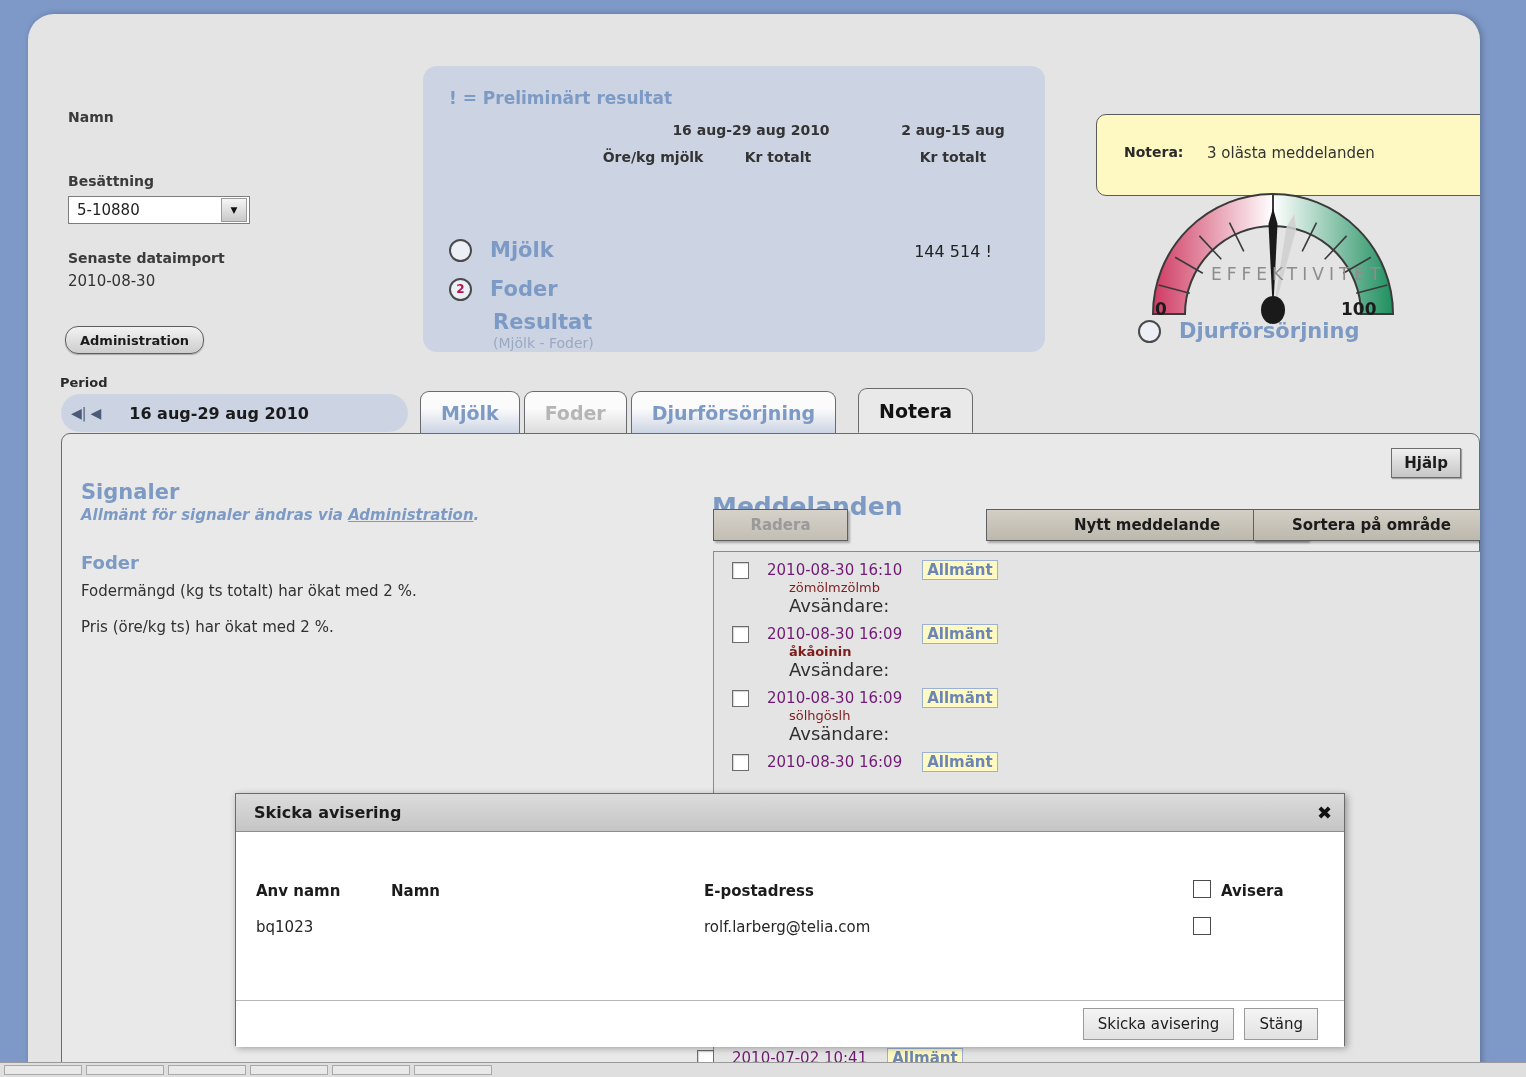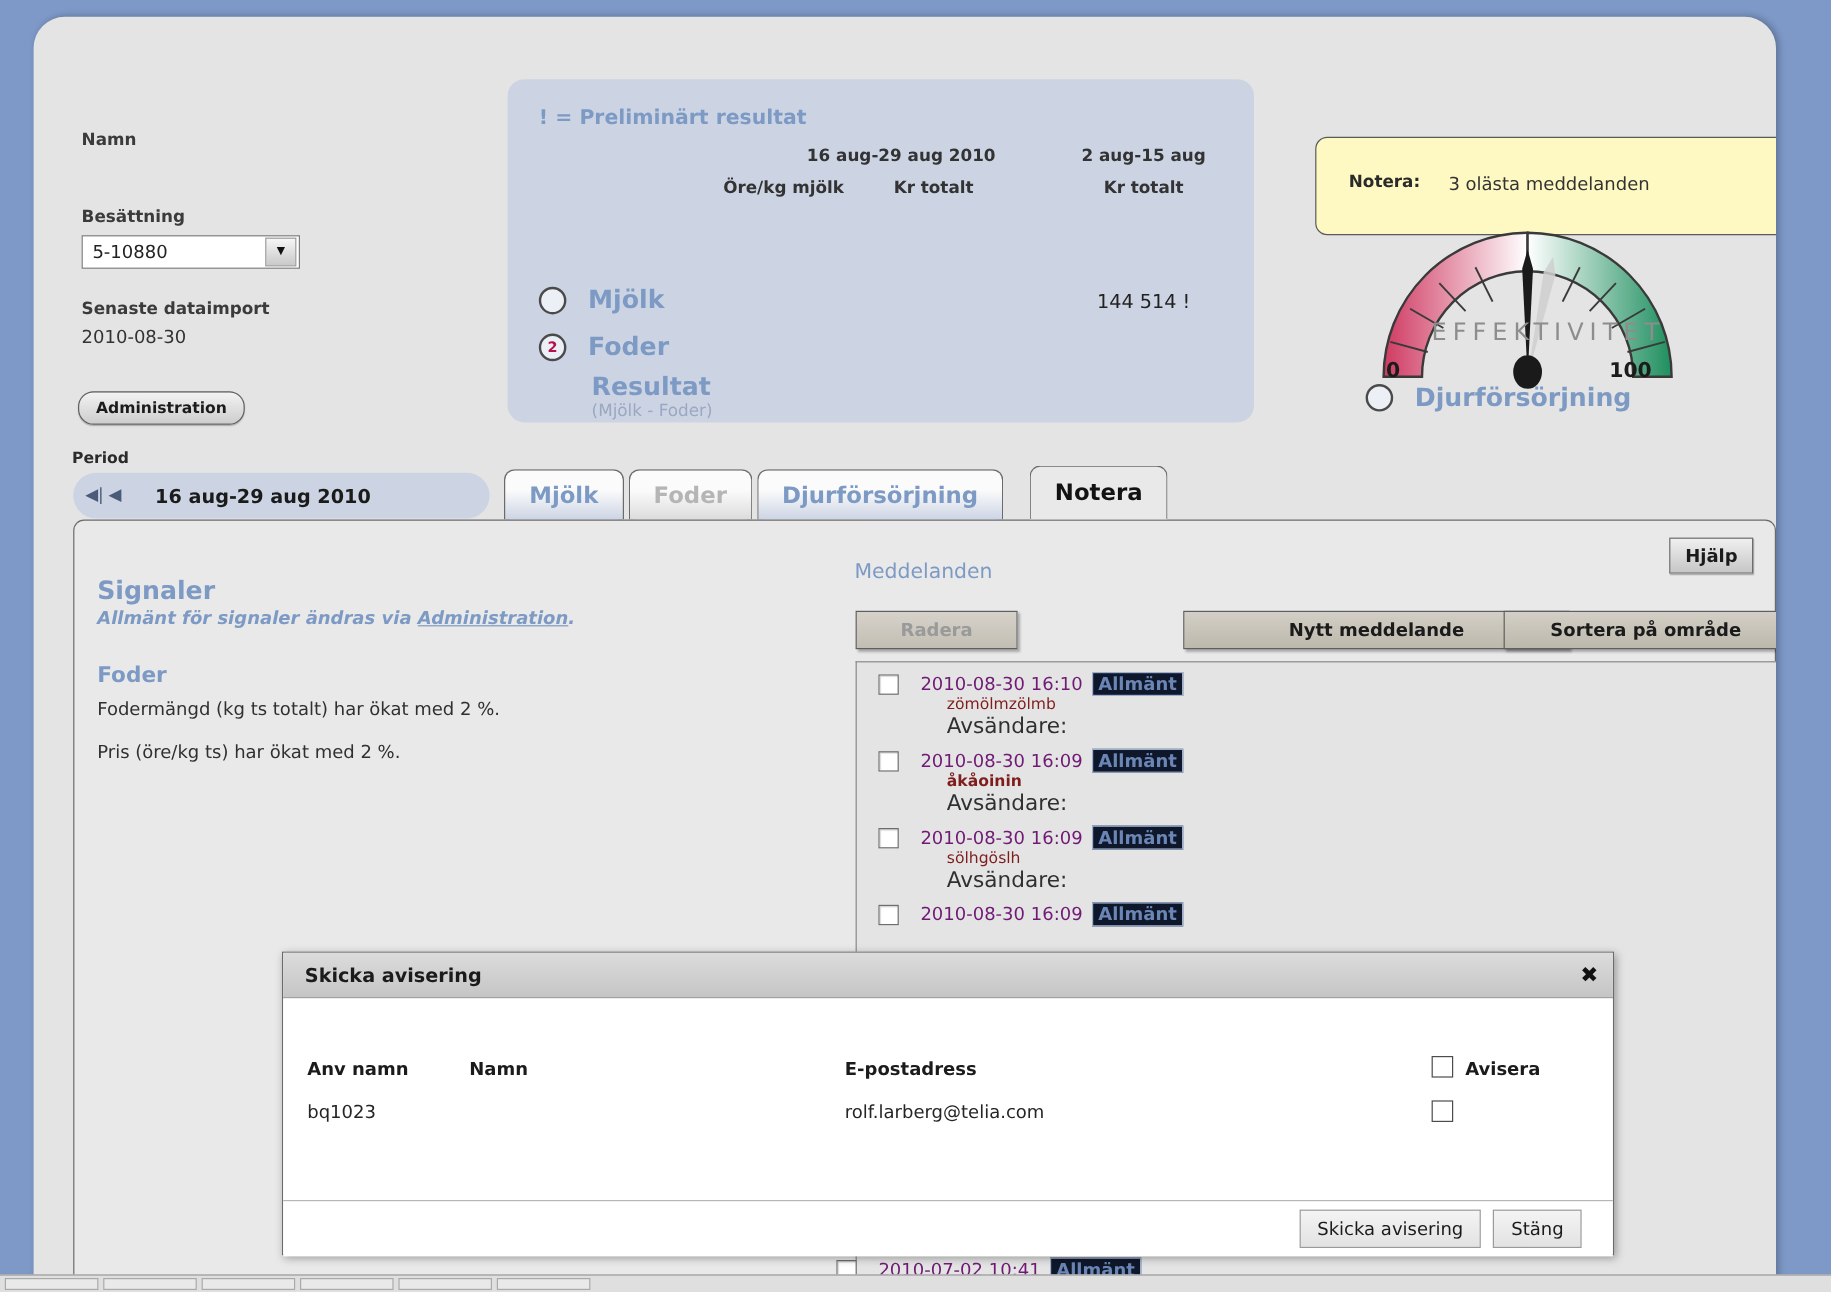--- a/index.html
+++ b/index.html
@@ -78,22 +78,22 @@
   
   #notera-box{
     position:absolute;left:1068px;top:52px;width:416px;height:82px;
     border:1px solid #5a5a5a;border-radius:10px;background:#fef9c3;
     box-sizing:border-box;
     margin-top:48px;
   }
   #notera-label{position:absolute;left:27px;top:29px;font-size:14px;font-weight:bold;color:#2a2a2a;}
   #notera-value{position:absolute;left:110px;top:29px;font-size:15px;color:#333;}
   #gauge-wrap{position:absolute;left:1095px;top:150px;width:300px;height:170px;}
-  #gauge-label{position:absolute;left:70px;top:100px;width:170px;text-align:center;
-    font-size:20px;letter-spacing:5px;color:#8d8d8d;}
+  #gauge-label{position:absolute;left:88px;top:100px;width:170px;text-align:center;
+    font-size:17px;letter-spacing:5px;color:#8d8d8d;}
   #gauge-min{position:absolute;left:32px;top:135px;font-size:17px;font-weight:bold;color:#1b1b1b;}
   #gauge-max{position:absolute;left:218px;top:135px;font-size:17px;font-weight:bold;color:#1b1b1b;}
   #djur-row{position:absolute;left:1110px;top:305px;display:flex;align-items:center;}
   #djur-bullet{width:23px;height:23px;border-radius:50%;border:2px solid #4a4a4a;background:#eceff5;box-sizing:border-box;}
   #djur-label{margin-left:18px;font-size:21px;font-weight:bold;color:#7d9ac4;}
   
   #period-label{position:absolute;left:32px;top:361px;font-size:13px;font-weight:bold;color:#2a2a2a;}
   #period-control{
     position:absolute;left:33px;top:380px;width:347px;height:38px;
     background:#ccd4e4;border-radius:19px;display:flex;align-items:center;
@@ -130,21 +130,21 @@
     box-shadow:1px 1px 1px rgba(0,0,0,.3);
   }
   
   #signaler-title{position:absolute;left:19px;top:46px;font-size:21px;font-weight:bold;color:#7d9ac4;}
   #signaler-sub{position:absolute;left:19px;top:72px;font-size:15px;font-style:italic;font-weight:bold;color:#7d9ac4;}
   #signaler-sub a{color:#7d9ac4;text-decoration:underline;}
   #signal-group-title{position:absolute;left:19px;top:118px;font-size:18px;font-weight:bold;color:#7d9ac4;}
   #signal-item-1{position:absolute;left:19px;top:148px;font-size:15px;color:#303030;}
   #signal-item-2{position:absolute;left:19px;top:184px;font-size:15px;color:#303030;}
   
-  #medd-title{position:absolute;left:650px;top:33px;font-size:17px;font-weight:normal;color:#7d9ac4;}
+  #medd-title{position:absolute;left:650px;top:58px;font-size:25px;font-weight:bold;color:#7d9ac4;}
   .med-btn{
     position:absolute;top:75px;height:32px;
     background:linear-gradient(#d3cfc6,#bdb8ac);border:1px solid #5f5f5f;
     display:flex;align-items:center;justify-content:center;
     font-size:15px;font-weight:bold;color:#1b1b1b;
     box-shadow:2px 2px 2px rgba(0,0,0,.28);box-sizing:border-box;
   }
   #btn-radera{left:651px;width:135px;color:#9a9a9a;background:linear-gradient(#d6d2ca,#c3beb3);}
   #btn-nytt{left:924px;width:322px;}
   #btn-sortera{left:1191px;width:237px;}
@@ -154,22 +154,22 @@
     background:#e4e4e4;box-sizing:border-box;overflow:hidden;
   }
   .med-row{position:relative;padding:8px 0 0 18px;}
   .med-line1{display:flex;align-items:center;}
   .med-check{
     width:17px;height:17px;background:#fff;border:1px solid #6d6d6d;
     box-shadow:inset 1px 1px 1px rgba(0,0,0,.18);flex:none;box-sizing:border-box;
   }
   .med-date{margin-left:18px;font-size:15px;color:#701a75;text-align:right;}
   .med-tag{
-    margin-left:8px;padding:0 4px;font-size:15px;font-weight:bold;color:#6b86b5;
-    border:1px solid #9cb0d2;background:#0f172a;
+    margin-left:20px;padding:0 4px;font-size:15px;font-weight:bold;color:#6b86b5;
+    border:1px solid #9cb0d2;background:#fef9c3;
   }
   .med-subject{margin-left:57px;font-size:13px;color:#7f1d1d;}
   .med-subject.bold{font-weight:bold;}
   .med-sender{margin-left:57px;font-size:18px;color:#303030;}
   
   #modal{
     position:absolute;left:207px;top:779px;width:1110px;height:253px;
     background:#fff;border:1px solid #6b6b6b;
     box-shadow:2px 2px 7px rgba(0,0,0,.35);box-sizing:border-box;z-index:20;
   }

